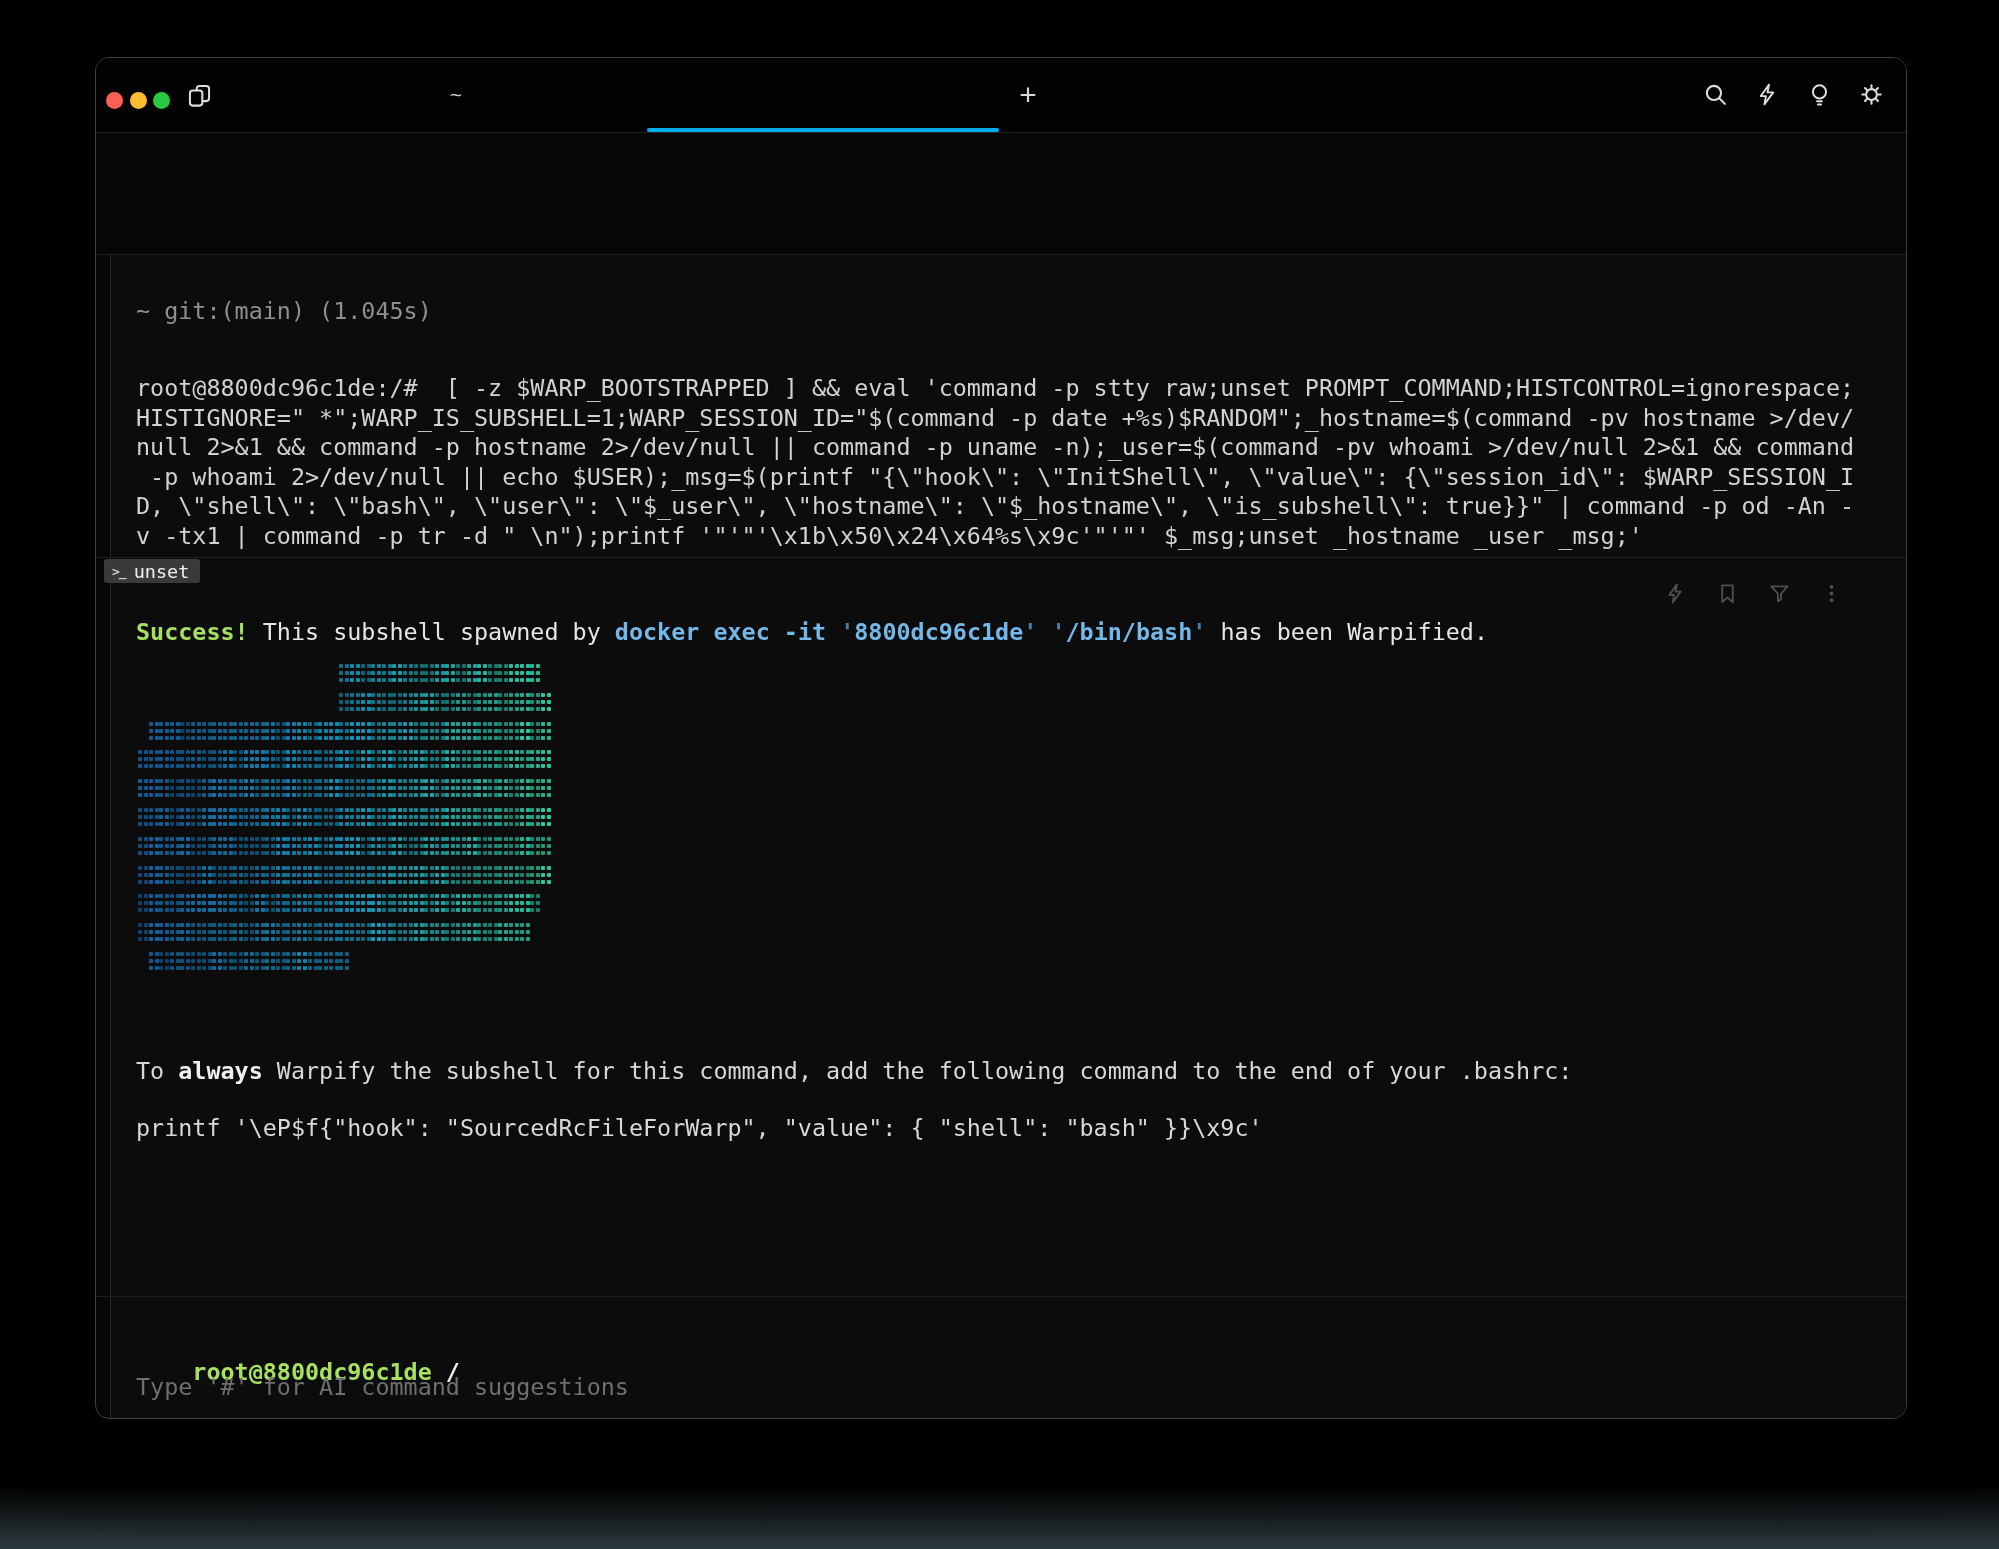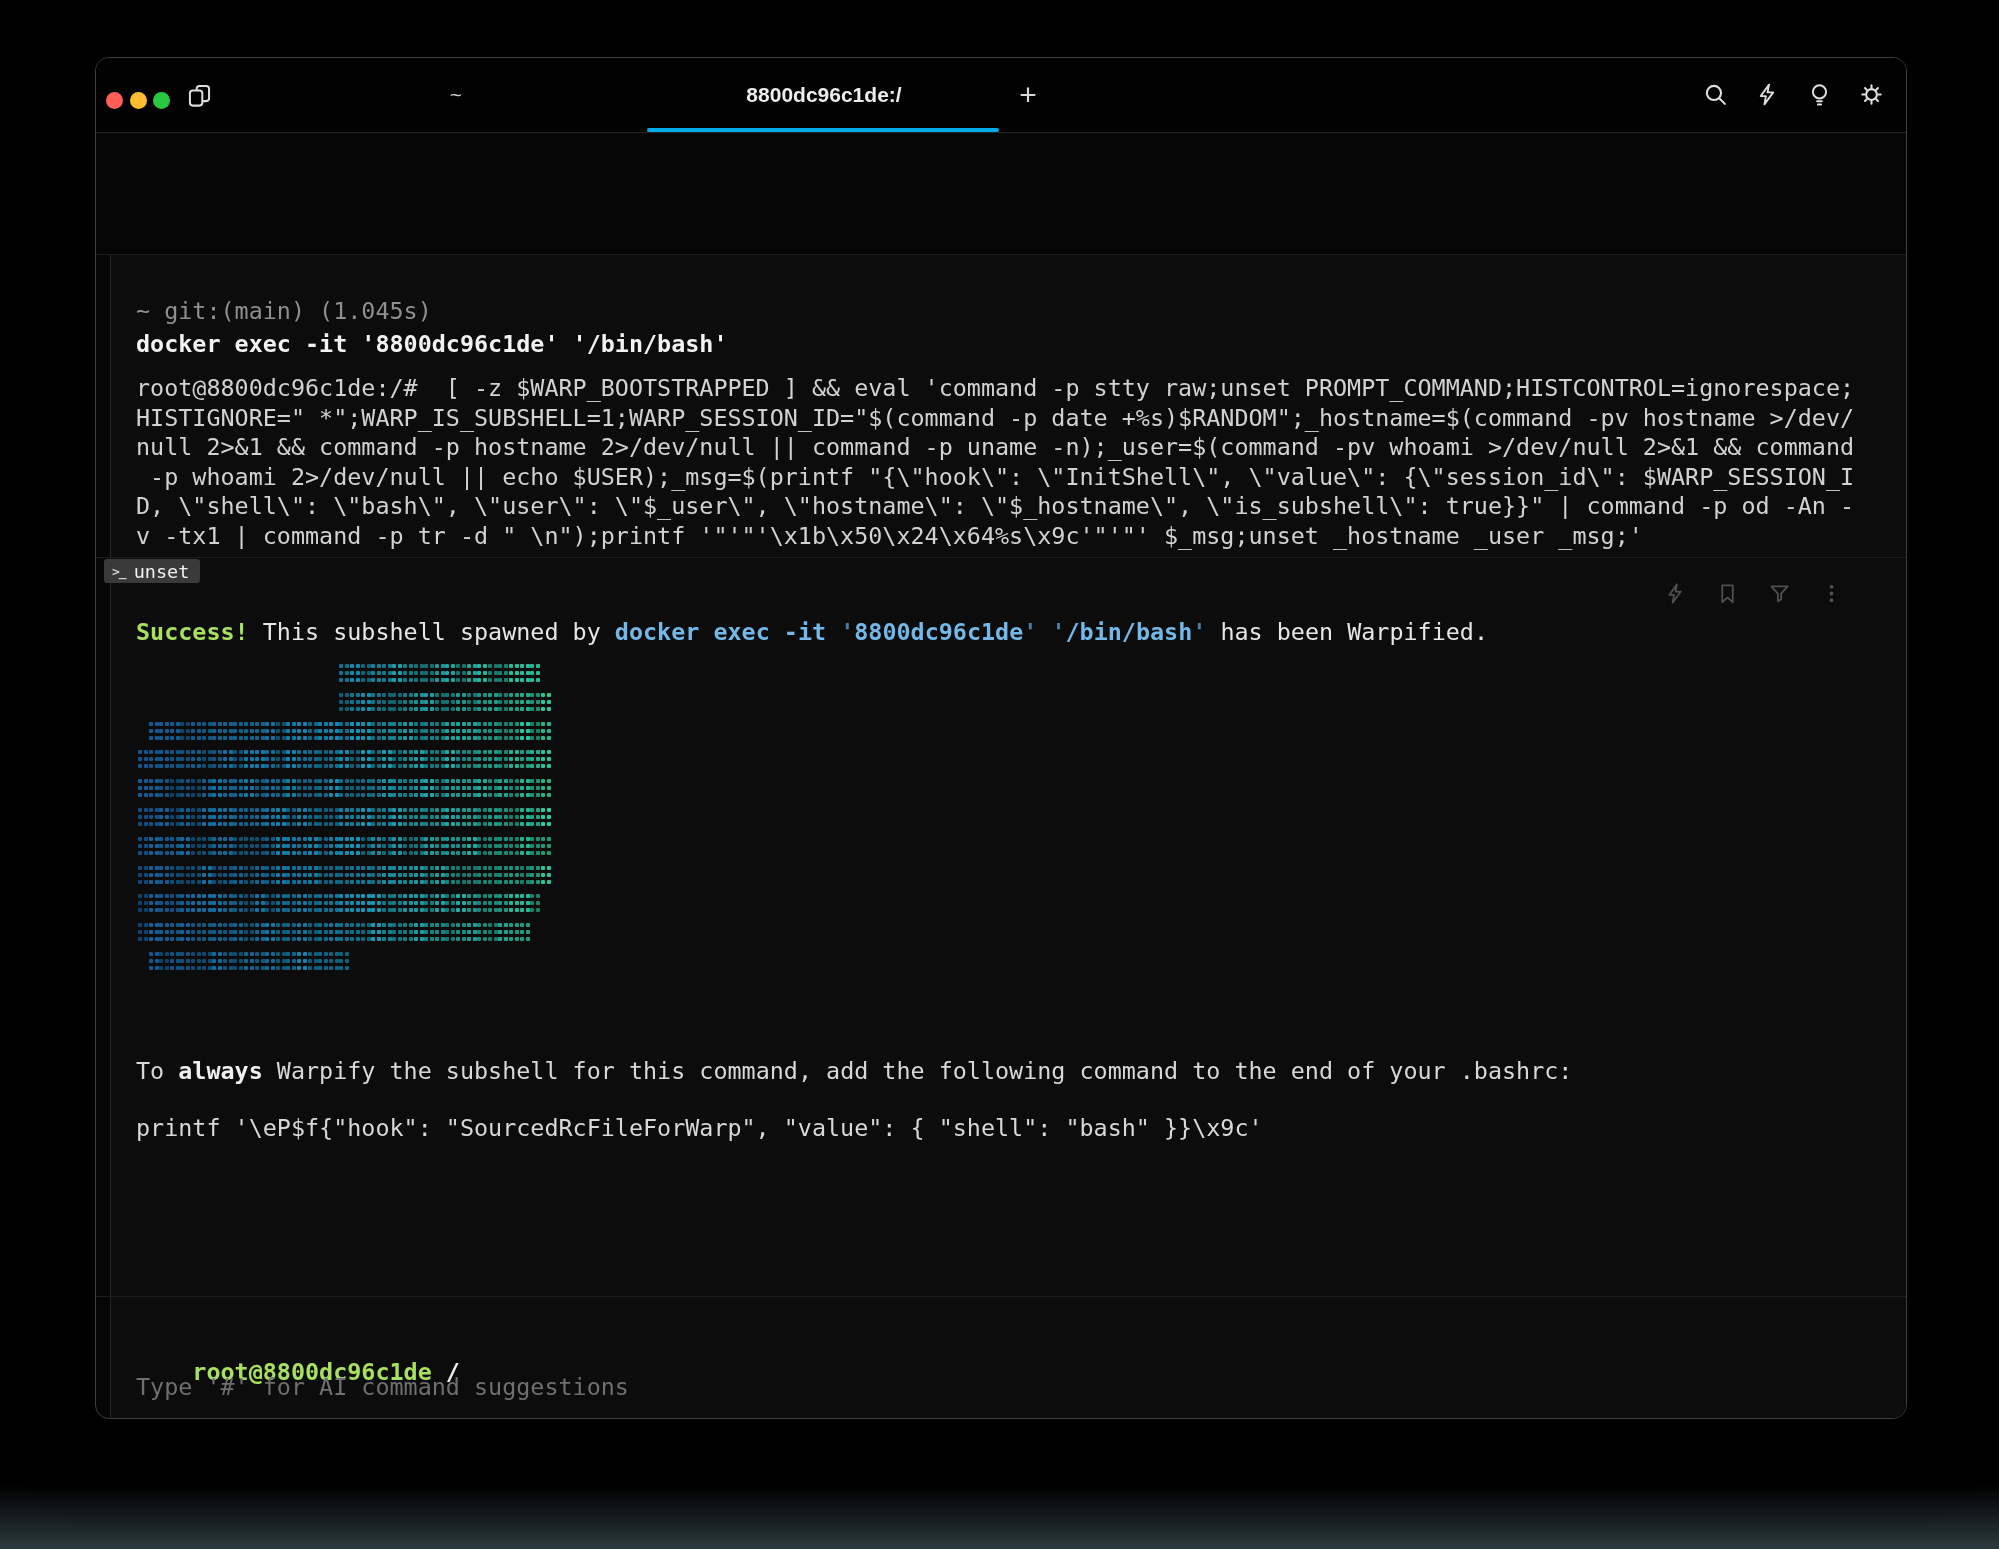--- a/index.html
+++ b/index.html
@@ -61,23 +61,20 @@
       <svg width="27" height="27" viewBox="0 0 24 24" fill="none" stroke="#dedede" stroke-width="1.8" stroke-linejoin="round">
         <rect x="9.5" y="3.5" width="11" height="13.5" rx="2.5"></rect>
         <rect x="3.5" y="7.5" width="11" height="13.5" rx="2.5" fill="#020202"></rect>
       </svg>
     </span>
 
     <div class="tab" style="left:300px;width:120px">
       <span>~</span>
     </div>
 
-    <div class="tab active" style="left:553px;width:350px">
-      <span>8800dc96c1de:/</span>
-    </div>
     <div class="tab-underline" style="background: rgb(0, 173, 232);"></div>
 
     <div class="plus">
       <span>+</span>
     </div>
 
     <div class="tb-right">
       <span>
         <svg width="25" height="25" viewBox="0 0 24 24" fill="none" stroke="#dedede" stroke-width="2" stroke-linecap="round">
           <circle cx="10.5" cy="10.5" r="6.8"></circle>
@@ -102,21 +99,20 @@
         </svg>
       </span>
     </div>
   </div>
 
   <div class="divider" style="top:196px"></div>
   <div class="content-bg"></div>
   <div class="gutterline"></div>
 
   <div class="ctx mono">~ git:(main) (1.045s)</div>
-  <div class="cmd mono">docker exec -it '8800dc96c1de' '/bin/bash'</div>
   <pre class="outp mono">root@8800dc96c1de:/#  [ -z $WARP_BOOTSTRAPPED ] &amp;&amp; eval 'command -p stty raw;unset PROMPT_COMMAND;HISTCONTROL=ignorespace;
 HISTIGNORE=" *";WARP_IS_SUBSHELL=1;WARP_SESSION_ID="$(command -p date +%s)$RANDOM";_hostname=$(command -pv hostname &gt;/dev/
 null 2&gt;&amp;1 &amp;&amp; command -p hostname 2&gt;/dev/null || command -p uname -n);_user=$(command -pv whoami &gt;/dev/null 2&gt;&amp;1 &amp;&amp; command
  -p whoami 2&gt;/dev/null || echo $USER);_msg=$(printf "{\"hook\": \"InitShell\", \"value\": {\"session_id\": $WARP_SESSION_I
 D, \"shell\": \"bash\", \"user\": \"$_user\", \"hostname\": \"$_hostname\", \"is_subshell\": true}}" | command -p od -An -
 v -tx1 | command -p tr -d " \n");printf '"'"'\x1b\x50\x24\x64%s\x9c'"'"' $_msg;unset _hostname _user _msg;'</pre>
 
   <div class="divider" style="top:499px"></div>
 
   <div class="block-label">

